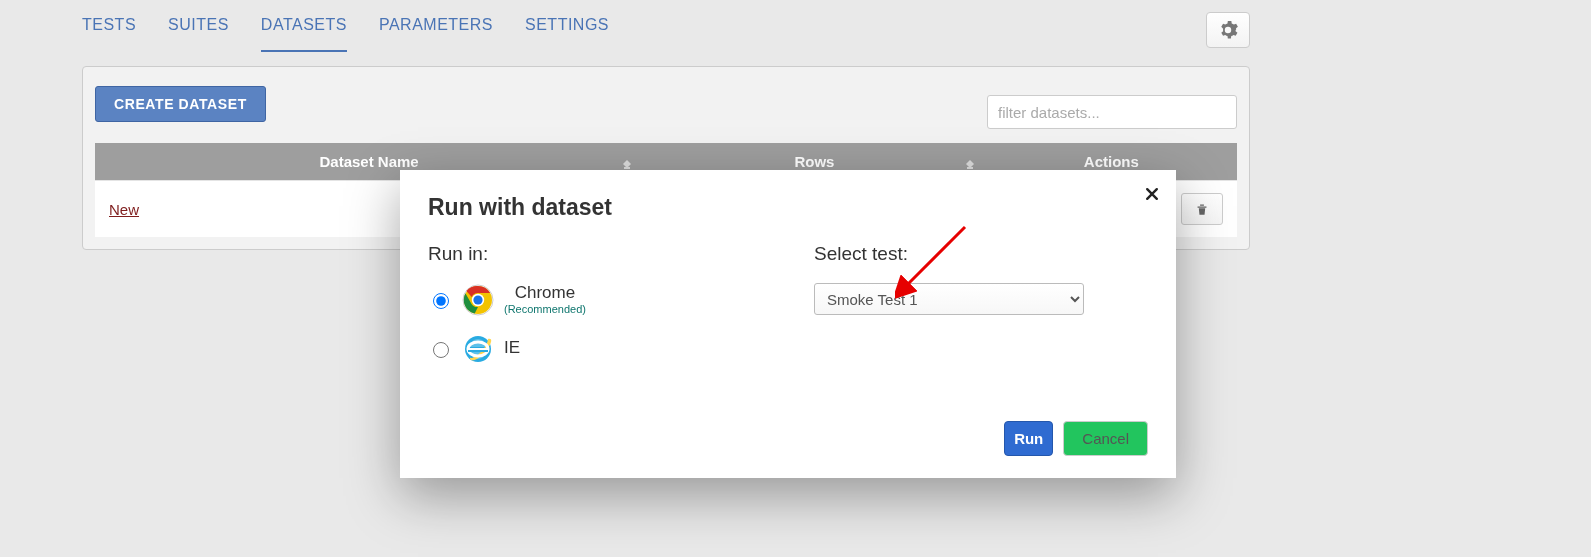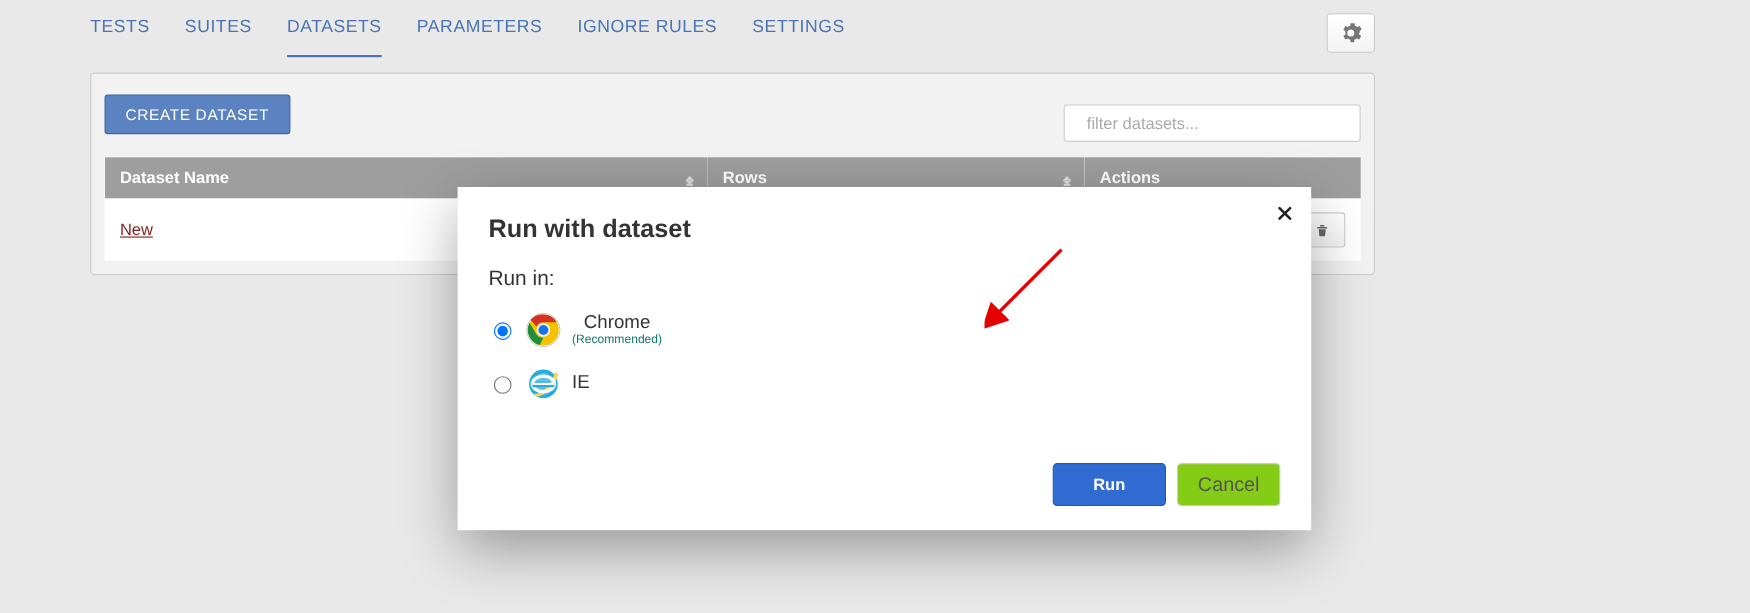--- a/index.html
+++ b/index.html
@@ -8,52 +8,52 @@
   
   .nav{display:flex;align-items:center;padding:8px 82px 0 82px;}
   .nav-tabs{display:flex;gap:32px;}
   .nav-tab{color:#4a74b5;font-size:16px;letter-spacing:.5px;padding:8px 0 16px;cursor:pointer;}
   .nav-tab.active{border-bottom:2px solid #4a74b5;}
   .gear-btn{margin-left:auto;width:42px;height:34px;border:1px solid #ccc;border-radius:4px;background:linear-gradient(#fff,#f3f3f3);display:flex;align-items:center;justify-content:center;cursor:pointer;}
 
   
   .panel{margin:14px 82px 0 82px;border:1px solid #ccc;border-radius:4px;background:#f2f2f2;padding:12px;}
   .toolbar{display:flex;align-items:center;gap:14px;}
-  .btn{border:1px solid #3f65a3;background:#5b83c2;color:#fff;font-size:14px;letter-spacing:.6px;padding:9px 18px;border-radius:3px;cursor:pointer;font-weight:400;}
-  .filter-input{margin-left:auto;height:32px;border:1px solid #ccc;border-radius:3px;padding:0 20px;width:228px;font-size:15px;color:#666;background:#fff;margin-top:16px;}
+  .btn{border:1px solid #3f65a3;background:#5b83c2;color:#fff;font-size:14px;letter-spacing:.6px;padding:9px 18px;border-radius:3px;cursor:pointer;font-weight:700;}
+  .filter-input{margin-left:auto;height:32px;border:1px solid #ccc;border-radius:3px;padding:0 10px;width:228px;font-size:15px;color:#666;background:#fff;margin-top:16px;}
   .filter-input::placeholder{color:#aaa;}
 
   
   table{width:100%;border-collapse:collapse;margin-top:14px;background:#fff;}
   thead tr{background:#9e9e9e;color:#fff;}
-  th{text-align:left;font-weight:600;font-size:15px;padding:10px 14px;position:relative;}
+  th{text-align:center;font-weight:600;font-size:15px;padding:10px 14px;position:relative;}
   th.sortable::after{content:'';position:absolute;right:12px;top:50%;transform:translateY(-50%);width:0;height:0;border-left:4px solid transparent;border-right:4px solid transparent;border-bottom:4px solid #ddd;box-shadow:0 6px 0 -1px #ddd;}
   th.sortable::before{content:'';position:absolute;right:12px;top:50%;transform:translateY(2px);width:0;height:0;border-left:4px solid transparent;border-right:4px solid transparent;border-top:4px solid #ddd;}
   td{padding:12px 14px;border-top:1px solid #e4e4e4;font-size:15px;}
   td a{color:#7f1d1d;text-decoration:underline;cursor:pointer;}
   .actions-cell{text-align:right;white-space:nowrap;}
   .icon-btn{display:inline-flex;align-items:center;justify-content:center;width:40px;height:30px;border:1px solid #ccc;border-radius:3px;background:linear-gradient(#fff,#f5f5f5);cursor:pointer;margin-left:6px;}
 
   
-  .modal{position:absolute;left:416px;top:170px;width:720px;background:#fff;box-shadow:0 18px 50px rgba(0,0,0,.35);padding:24px 28px 22px 28px;}
+  .modal{position:absolute;left:400px;top:170px;width:720px;background:#fff;box-shadow:0 18px 50px rgba(0,0,0,.35);padding:24px 28px 22px 28px;}
   .modal-close{position:absolute;right:16px;top:16px;cursor:pointer;}
   .modal h2{margin:0 0 22px 0;font-size:23px;font-weight:600;color:#333;font-family:"Segoe UI",Arial,sans-serif;}
   .modal-cols{display:flex;gap:52px;}
   .modal-col{flex:1;}
   .modal-col h3{margin:0 0 18px 0;font-size:19px;font-weight:400;color:#333;font-family:"Segoe UI",Arial,sans-serif;}
   .radio-row{display:flex;align-items:center;gap:10px;margin-bottom:16px;cursor:pointer;}
   .radio-row input{width:16px;height:16px;}
   .radio-labels{display:flex;flex-direction:column;line-height:1.2;}
   .radio-labels .name{font-size:17px;color:#333;text-align:center;}
   .radio-labels .hint{font-size:11px;color:#0f766e;}
   .browser-icon{width:32px;height:32px;}
   .select-test{width:270px;height:32px;border:1px solid #bbb;border-radius:3px;font-size:15px;color:#555;padding:0 8px;background:linear-gradient(#fff,#f7f7f7);}
   .modal-footer{display:flex;justify-content:flex-end;gap:10px;margin-top:40px;}
-  .btn-primary{background:#2f6bd1;border:1px solid #2457ac;color:#fff;font-size:15px;padding:8px 36px;border-radius:4px;cursor:pointer;font-weight:600;margin-left:24px;}
-  .btn-secondary{background:#84cc16;border:1px solid #ccc;color:#555;font-size:18px;padding:8px 18px;border-radius:4px;cursor:pointer;}
+  .btn-primary{background:#2f6bd1;border:1px solid #2457ac;color:#fff;font-size:15px;padding:8px 9px;border-radius:4px;cursor:pointer;font-weight:600;margin-left:24px;}
+  .btn-secondary{background:#22c55e;border:1px solid #ccc;color:#555;font-size:15px;padding:8px 18px;border-radius:4px;cursor:pointer;}
 
   
   .arrow{position:absolute;left:895px;top:222px;pointer-events:none;}
 </style>
 </head>
 <body>
 
 <svg width="0" height="0" style="position:absolute">
   <defs>
     <g id="gear">
@@ -93,21 +93,20 @@
 </svg>
 
 <div class="page">
 
   <div class="nav">
     <div class="nav-tabs" id="nav-tabs">
         <div class="nav-tab">TESTS</div>
         <div class="nav-tab">SUITES</div>
         <div class="nav-tab active">DATASETS</div>
         <div class="nav-tab">PARAMETERS</div>
-        <div class="nav-tab">IGNORE RULES</div>
         <div class="nav-tab">SETTINGS</div>
       </div>
     <div class="gear-btn">
       <svg width="22" height="22" viewBox="0 0 24 24">
           <use href="#gear"></use>
         </svg>
     </div>
   </div>
 
   <div class="panel">
@@ -168,20 +167,26 @@
               <input type="radio" name="browser" style="">
               <svg class="browser-icon" viewBox="0 0 32 32">
                 <use href="#ie"></use>
               </svg>
               <span class="radio-labels">
                 <span class="name">IE</span>
               </span>
             </label>
           </div>
       </div>
+      <div class="modal-col">
+        <h3>Select test:</h3>
+        <select class="select-test">
+          <option>Smoke Test 1</option>
+        </select>
+      </div>
     </div>
 
     <div class="modal-footer">
       <button class="btn-primary">Run</button>
       <button class="btn-secondary">Cancel</button>
     </div>
   </div>
 
   <svg class="arrow" width="80" height="80">
     <defs>

